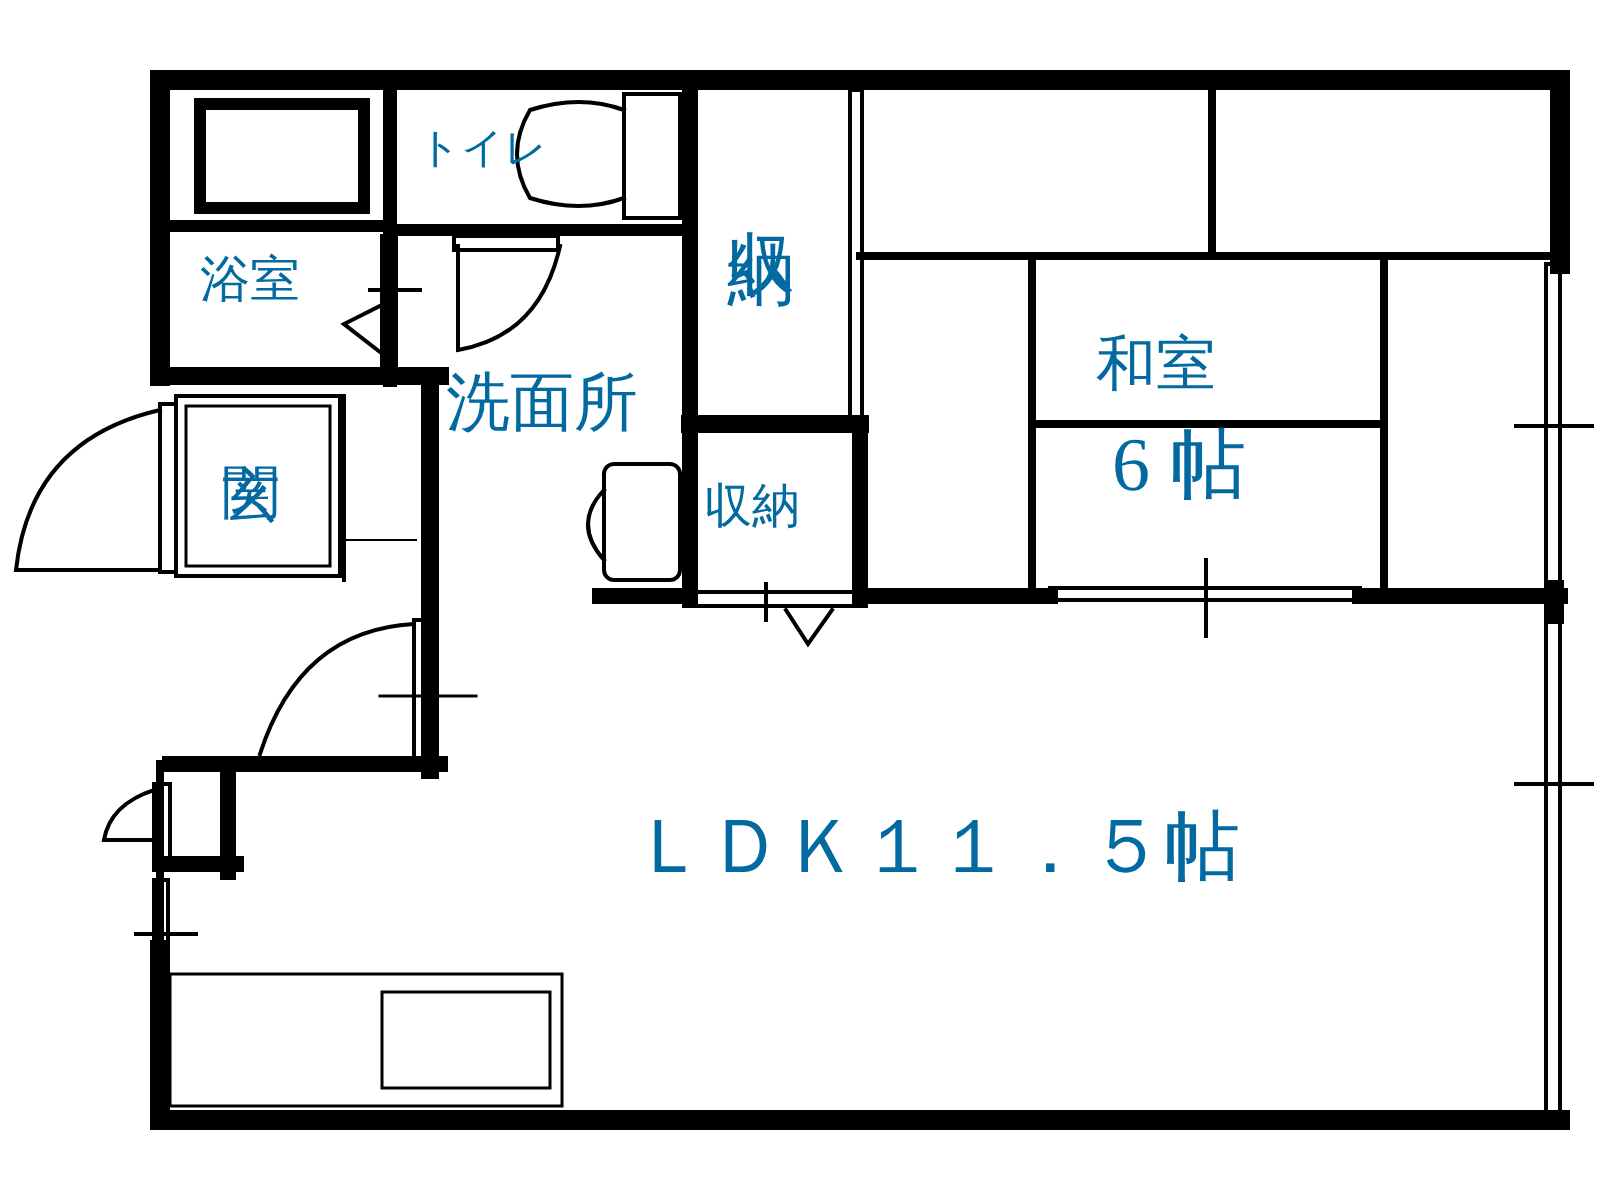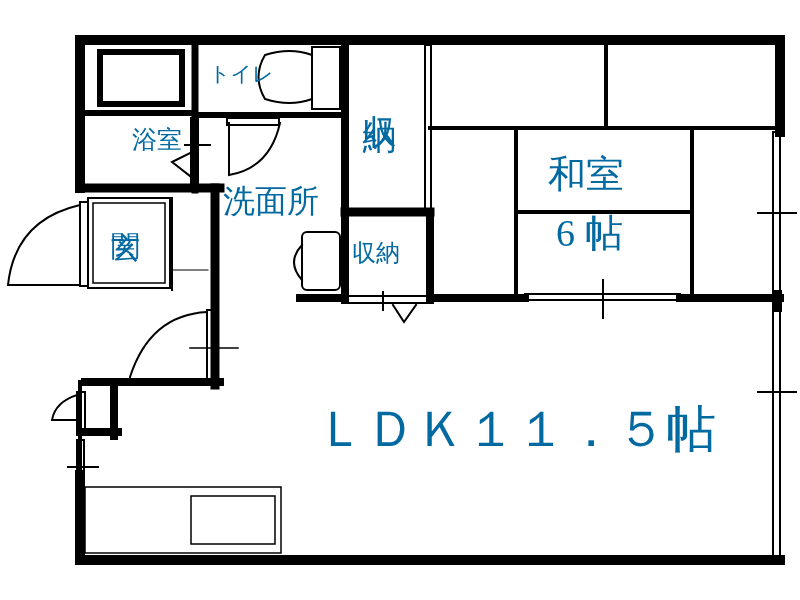--- a/index.html
+++ b/index.html
@@ -110,20 +110,20 @@
     </g>
 
     <g stroke-width="1.5">
       <rect x="85" y="487" width="196" height="66"></rect>
       <rect x="191" y="496" width="84" height="48"></rect>
     </g>
   </g>
 </svg>
 
 <div class="lbl" style="left:209px;top:64px;font-size:21px;">トイレ</div>
-<div class="lbl" style="left:100px;top:127px;font-size:25px;margin-left:32px;">浴室</div>
+<div class="lbl" style="left:100px;top:127px;font-size:25px;">浴室</div>
 <div class="lbl" style="left:223px;top:185px;font-size:32px;">洗面所</div>
 <div class="lbl vert" style="left:111px;top:208px;font-size:29px;">玄関</div>
 <div class="lbl vert" style="left:363px;top:88px;font-size:34px;letter-spacing:6px;">収納</div>
 <div class="lbl" style="left:352px;top:241px;font-size:24px;">収納</div>
-<div class="lbl" style="left:548px;top:155px;font-size:38px;">和室</div>
+<div class="lbl" style="left:548px;top:168px;font-size:30px;">和室</div>
 <div class="lbl" style="left:556px;top:214px;font-size:38px;letter-spacing:10px;font-family:Liberation Serif, serif;">6帖</div>
-<div class="lbl" style="left:316px;top:404px;font-size:50px;">ＬＤＫ１１．５帖</div>
+<div class="lbl" style="left:316px;top:404px;font-size:38px;">ＬＤＫ１１．５帖</div>
 
 </body></html>

